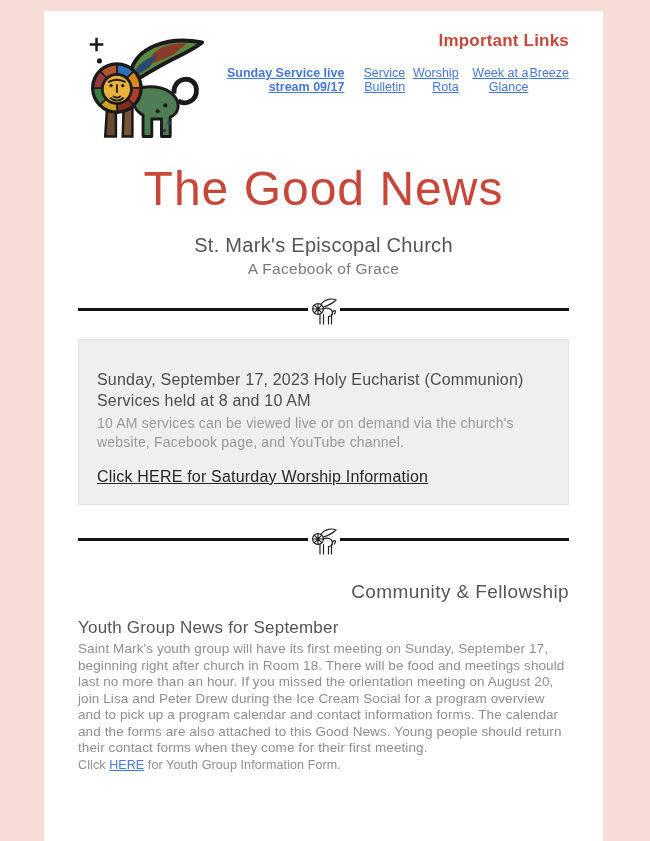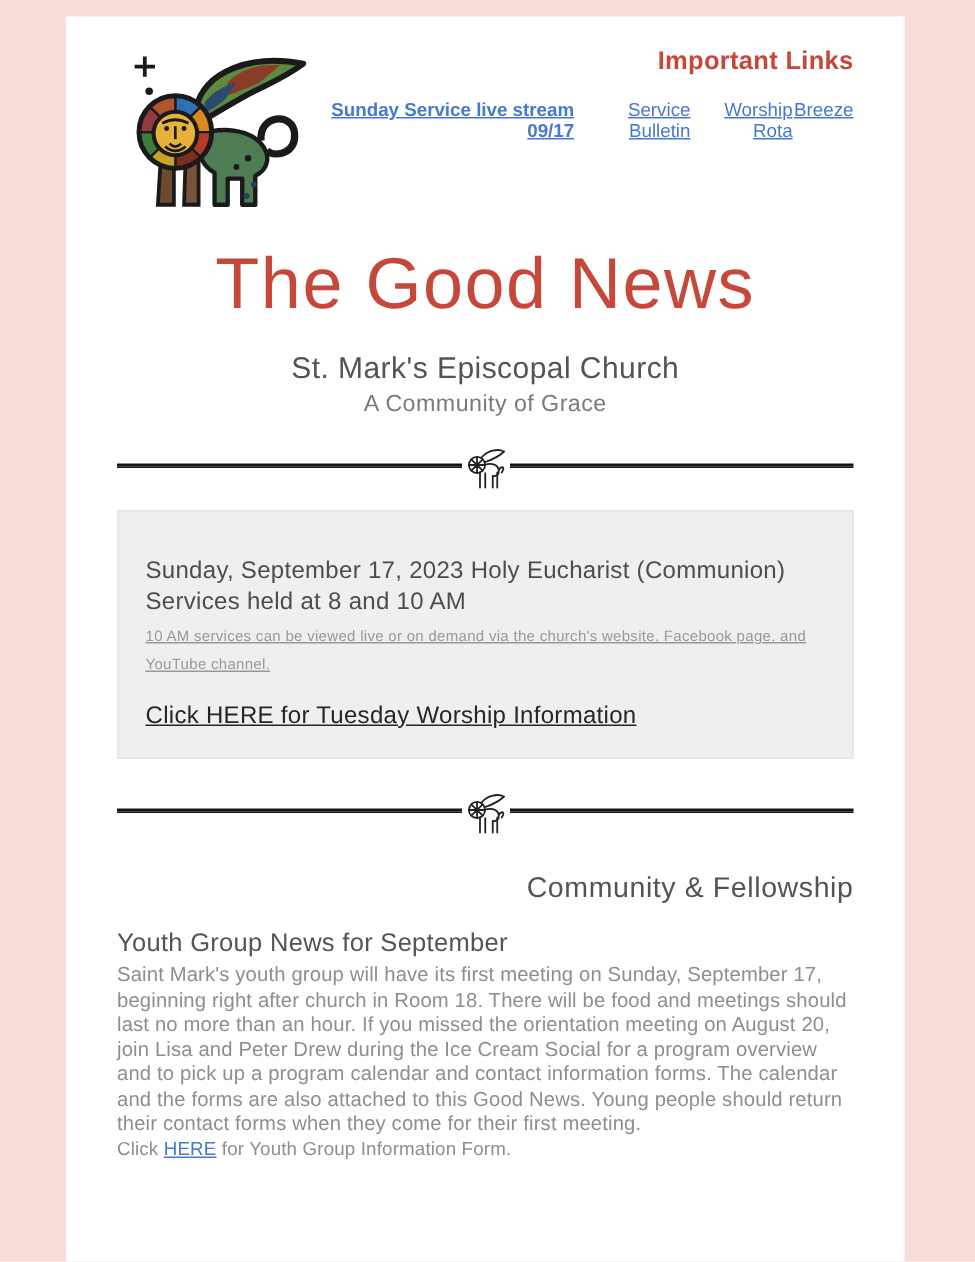--- a/index.html
+++ b/index.html
@@ -24,21 +24,21 @@
   .church{color:var(--hgray);font-size:20px;margin-top:18px;letter-spacing:.3px;}
   .subtitle{color:var(--tgray);font-size:15.5px;margin-top:3px;letter-spacing:.3px;}
   .tagline{color:var(--tgray);font-size:16px;line-height:19px;margin-top:17px;letter-spacing:.2px;}
   
   .divider{display:flex;align-items:center;margin-top:18px;height:26px;}
   .divider .line{flex:1;height:2px;border-top:2px solid var(--ink);border-bottom:1px solid var(--ink);}
   .divider .glyph{margin:6px 3px 0 3px;}
   
   .service-box{background:var(--boxbg);border:1px solid #e4e4e4;margin-top:17px;padding:29px 18px 18px 18px;}
   .sb-head{color:#4d4d4d;font-size:16px;line-height:21px;letter-spacing:.2px;}
-  .sb-body{color:#999999;font-size:10px;line-height:19px;margin-top:3px;letter-spacing:.2px;text-decoration:underline;}
+  .sb-body{color:#999999;font-size:14px;line-height:19px;margin-top:3px;letter-spacing:.2px;}
   .sb-link{display:inline-block;color:#262626;font-size:16px;margin-top:16px;text-decoration:underline;letter-spacing:.2px;}
   .divider.second{margin-top:21px;}
   
   .section-title{text-align:right;color:var(--hgray);font-size:19px;margin-top:29px;letter-spacing:.4px;}
   .article{margin-top:15px;}
   .article h3{color:var(--hgray);font-size:17px;font-weight:400;letter-spacing:.2px;margin-bottom:3px;}
   .article p{color:var(--bgray);font-size:13.5px;line-height:16.5px;letter-spacing:.1px;}
   .click-line{color:var(--bgray);font-size:12.5px;line-height:16px;letter-spacing:.1px;}
   .click-line a{color:var(--blue);text-decoration:underline;}
 </style>
@@ -88,50 +88,51 @@
         <path d="M36 52 v9 M32 64 Q36 68 40 64 M29 66 Q36 72 43 66" fill="none" stroke="#1a1a1a" stroke-width="1.8"></path>
       </svg>
     </div>
 
     <div class="links-col">
       <div class="imp-title">Important Links</div>
       <div class="link-list">
         <a class="bold">Sunday Service live stream 09/17</a>
         <a>Service Bulletin</a>
         <a>Worship Rota</a>
+        <a>Week at a Glance</a>
         <a>Breeze</a>
       </div>
     </div>
   </div>
 
   <div class="masthead">
     <div class="title">The Good News</div>
     <div class="church">St. Mark's Episcopal Church</div>
-    <div class="subtitle">A Community of Grace</div>
+    <div class="subtitle">A Facebook of Grace</div>
   </div>
 
   <div class="divider">
     <div class="line"></div>
     <svg class="glyph" width="26" height="28" viewBox="0 0 26 28">
       <g stroke="#222" stroke-width="1.2" fill="none" stroke-linecap="round">
         <circle cx="7" cy="11" r="5.4"></circle>
         <path d="M7 5.6 V16.4 M1.6 11 H12.4 M3.2 7.2 L10.8 14.8 M10.8 7.2 L3.2 14.8"></path>
         <path d="M10 6 C14 1 21 0 25 2 C21 6 17 7.5 12.5 9"></path>
         <path d="M12 11 C17 9 21.5 11 21.5 15 C21.5 17.5 19.5 18.5 17.5 18.5"></path>
         <path d="M9 16 V26 M12.5 16.5 V26 M17.5 18.5 V26 M20.5 16 V26"></path>
         <path d="M21.5 14 C24.5 11 25.5 13 23.5 16"></path>
       </g>
     </svg>
     <div class="line"></div>
   </div>
 
   <div class="service-box">
     <div class="sb-head">Sunday, September 17, 2023 Holy Eucharist (Communion) Services held at 8 and 10 AM</div>
     <div class="sb-body">10 AM services can be viewed live or on demand via the church's website, Facebook page, and YouTube channel.</div>
-    <a class="sb-link">Click HERE for Tuesday Worship Information</a>
+    <a class="sb-link">Click HERE for Saturday Worship Information</a>
   </div>
 
   <div class="divider second">
     <div class="line"></div>
     <svg class="glyph" width="26" height="28" viewBox="0 0 26 28">
       <g stroke="#222" stroke-width="1.2" fill="none" stroke-linecap="round">
         <circle cx="7" cy="11" r="5.4"></circle>
         <path d="M7 5.6 V16.4 M1.6 11 H12.4 M3.2 7.2 L10.8 14.8 M10.8 7.2 L3.2 14.8"></path>
         <path d="M10 6 C14 1 21 0 25 2 C21 6 17 7.5 12.5 9"></path>
         <path d="M12 11 C17 9 21.5 11 21.5 15 C21.5 17.5 19.5 18.5 17.5 18.5"></path>

